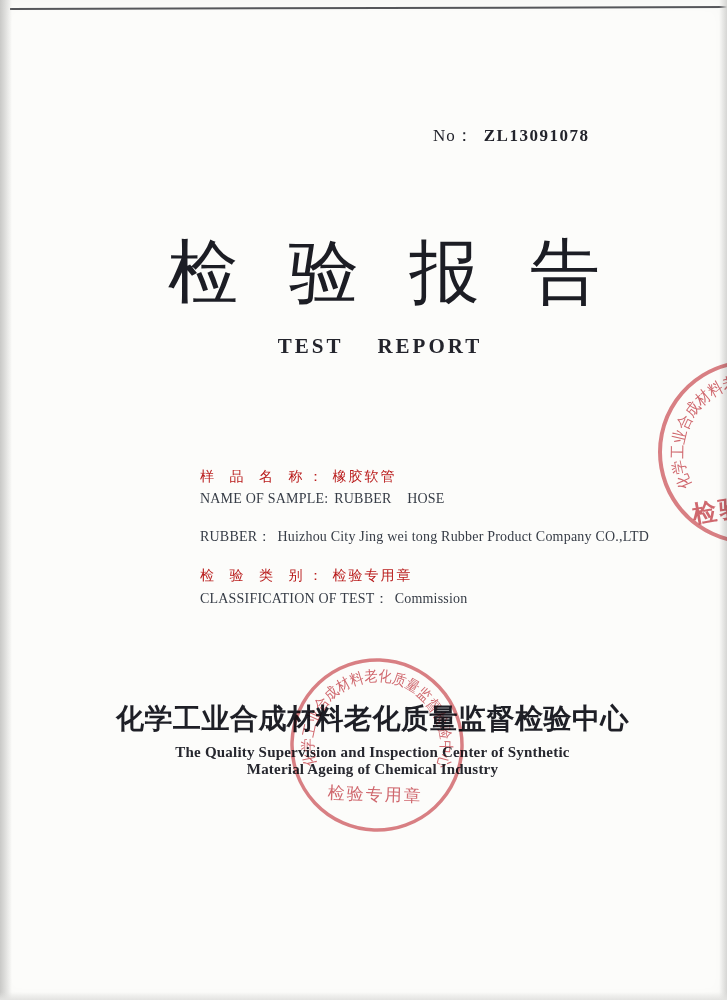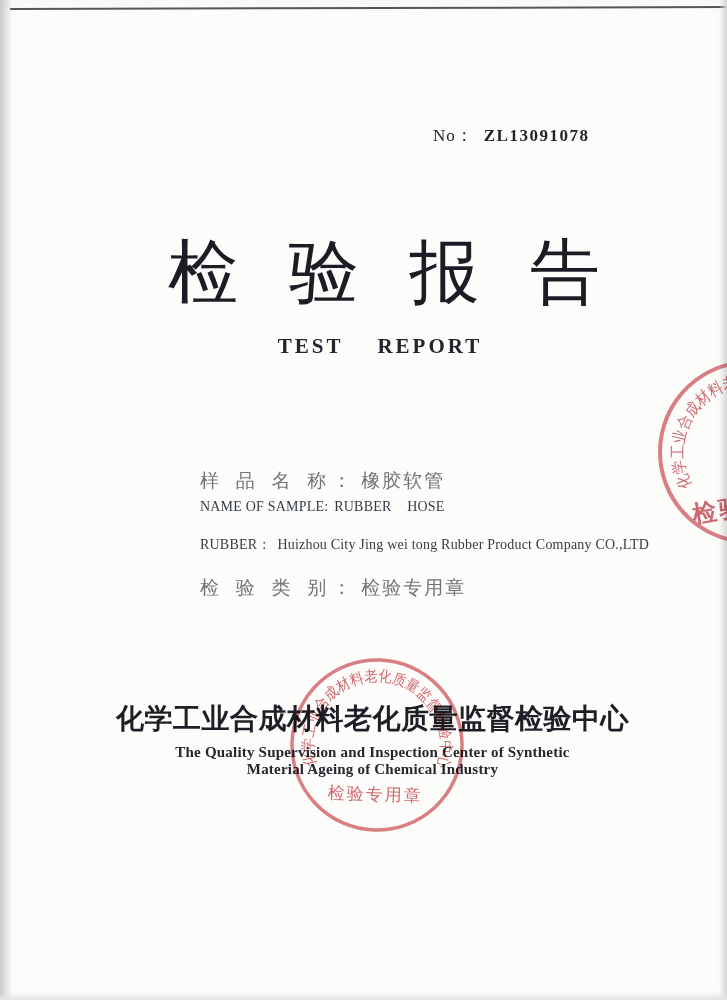--- a/index.html
+++ b/index.html
@@ -45,21 +45,21 @@
   }
   .title-en {
     position:absolute; top:334px; left:0; width:760px;
     text-align:center; font-size:21px; font-weight:bold;
     letter-spacing:3px; word-spacing:26px; color:#23242c;
   }
 
   .fields { position:absolute; top:468px; left:200px; width:460px; }
   .field-row { margin-bottom:21px; }
   .field-zh {
-    font-size:19px; color:#737373; letter-spacing:1px;
+    font-size:14px; color:#b91c1c; letter-spacing:1px;
     margin-bottom:5px; white-space:nowrap;
   }
   .field-zh .zh-label { letter-spacing:6px; }
   .field-zh .zh-value { margin-left:4px; letter-spacing:2px; }
   .field-en {
     font-size:14px; color:#363c46; white-space:nowrap; letter-spacing:0.2px;
   }
   .field-en .en-value { margin-left:6px; }
   .gap-words { word-spacing:12px; }
 
@@ -117,20 +117,23 @@
     <div class="field-row">
       <div class="field-en">
         <span>RUBBER：</span><span class="en-value">Huizhou City Jing wei tong Rubber Product Company CO.,LTD</span>
       </div>
     </div>
 
     <div class="field-row">
       <div class="field-zh">
         <span class="zh-label">检 验 类 别：</span><span class="zh-value">检验专用章</span>
       </div>
+      <div class="field-en">
+        <span>CLASSIFICATION OF TEST：</span><span class="en-value">Commission</span>
+      </div>
     </div>
 
   </div>
 
   <div class="org-block">
     <div class="org-zh">化学工业合成材料老化质量监督检验中心</div>
     <div class="org-en1">The Quality Supervision and Inspection Center of Synthetic</div>
     <div class="org-en2">Material Ageing of Chemical Industry</div>
   </div>
 

